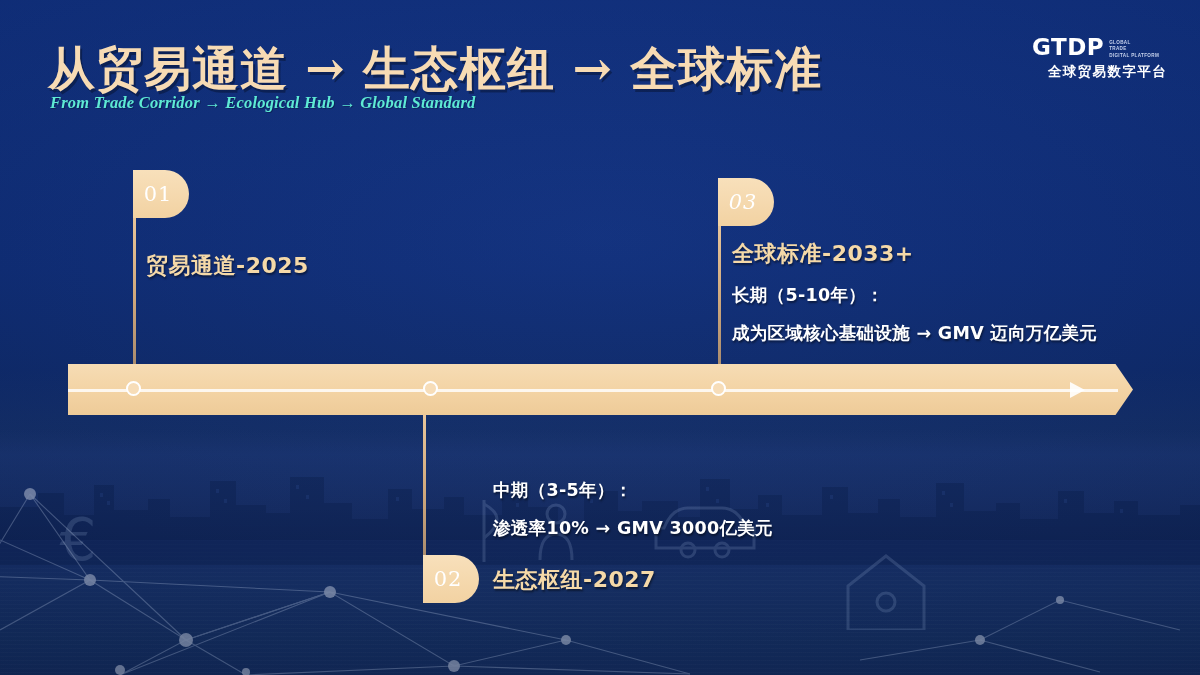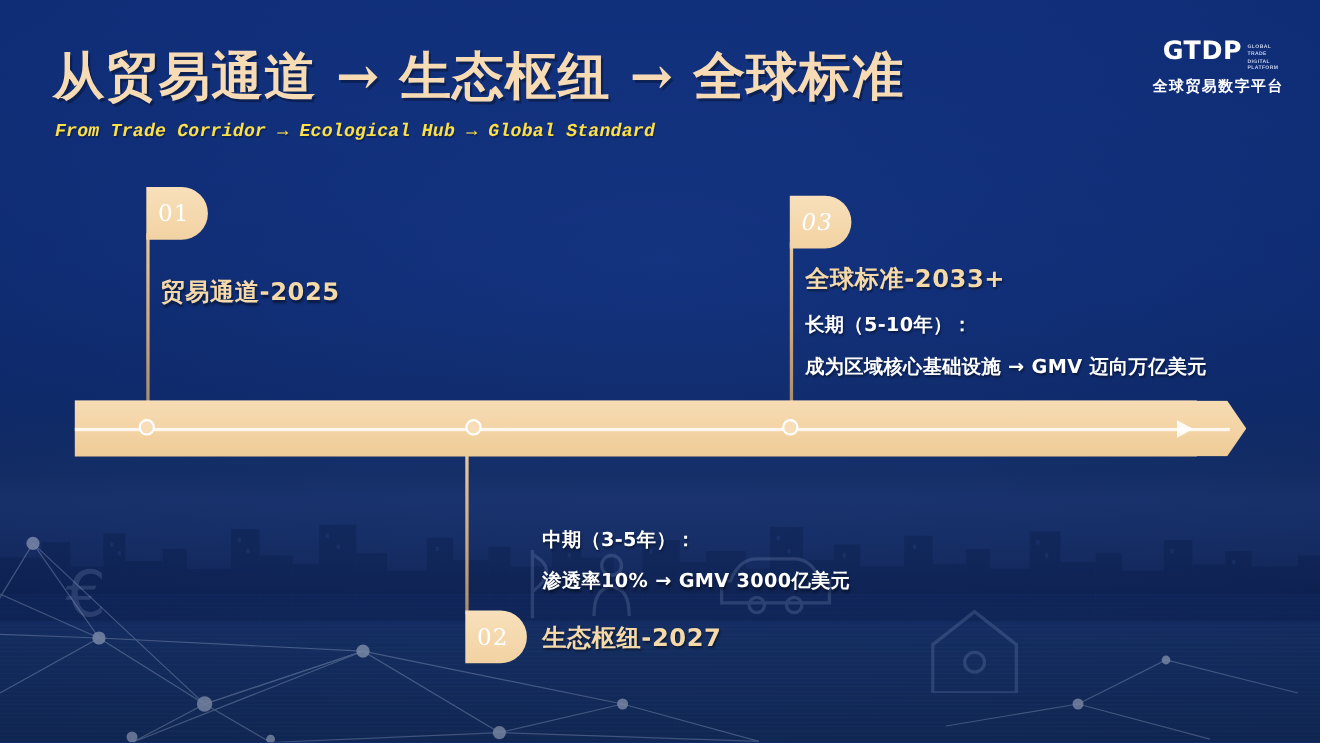--- a/index.html
+++ b/index.html
@@ -42,36 +42,35 @@
   
   .title {
     position:absolute; left:48px; top:38px;
     font-family:"DejaVu Serif","Liberation Serif",serif;
     font-weight:bold; font-size:47px; letter-spacing:1px;
     color:#f7dbb4;
     text-shadow:2px 3px 0 rgba(0,0,0,.30);
     white-space:nowrap;
   }
   .subtitle {
-    position:absolute; left:50px; top:110px;
-    font-family:Liberation Mono, monospace;
+    position:absolute; left:50px; top:93px;
+    font-family:Liberation Serif, serif;
     font-style:italic; font-weight:bold; font-size:16.5px;
-    color:#fde047; letter-spacing:.2px;
+    color:#5eead4; letter-spacing:.2px;
     text-shadow:1px 1px 0 rgba(0,0,0,.25);
     white-space:nowrap;
   }
 
   
   .logo { position:absolute; right:18px; top:36px; width:150px; height:50px; }
   .logo-row { display:flex; align-items:flex-start; gap:5px; }
   .logo-word {
     font-family:"DejaVu Sans","Liberation Sans",sans-serif;
     font-weight:bold; font-size:23px; color:#ffffff; letter-spacing:.5px;
     line-height:23px;
-    margin-left:25px;
   }
   .logo-tag {
     font-family:"Liberation Sans",sans-serif;
     font-size:4.6px; color:#c8d4ee; line-height:6.4px; letter-spacing:.35px;
     padding-top:4px; font-weight:bold;
   }
   .logo-cn {
     margin-top:4px; text-align:center; padding-left:1px;
     font-family:"DejaVu Sans","Liberation Sans",sans-serif;
     font-weight:bold; font-size:13.5px; color:#ffffff; letter-spacing:1.4px;

